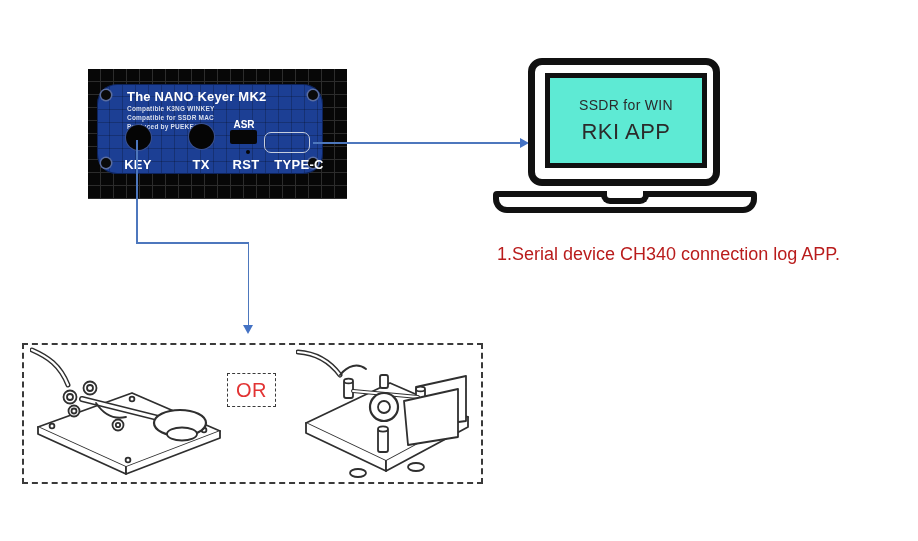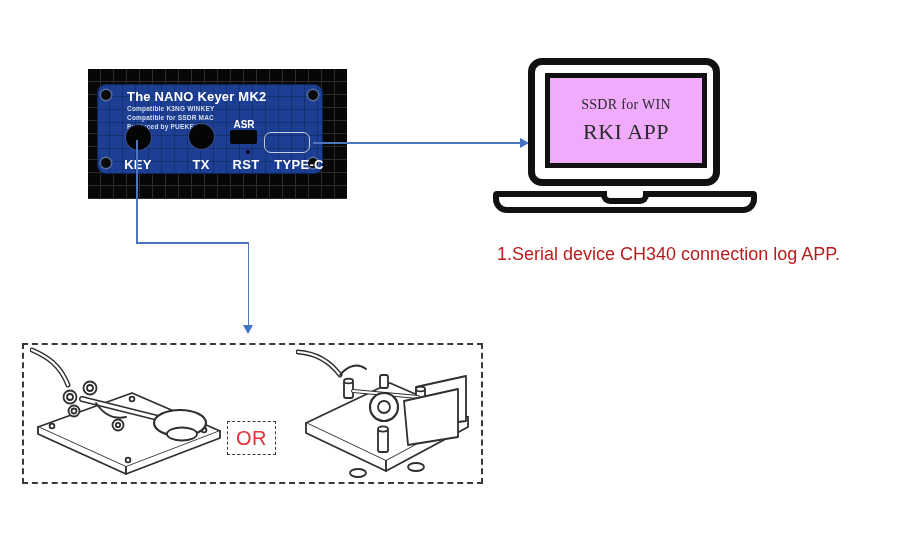--- a/index.html
+++ b/index.html
@@ -9,21 +9,21 @@
   }
   
   .photo{
     position:absolute;left:88px;top:69px;width:259px;height:130px;background:#070707;
     background-image:
       repeating-linear-gradient(to right, transparent 0 12px, #2c2c2c 12px 13px),
       repeating-linear-gradient(to bottom, transparent 0 12px, #2c2c2c 12px 13px);
   }
   .panel{
     position:absolute;left:9px;top:15px;width:226px;height:90px;
-    background:#1c3f94;border-radius:9px;
+    background:#1c3f94;border-radius:20px;
     background-image:
       repeating-linear-gradient(to right, transparent 0 12px, rgba(0,0,0,0.22) 12px 13px),
       repeating-linear-gradient(to bottom, transparent 0 12px, rgba(0,0,0,0.22) 12px 13px);
     box-shadow:0 0 0 1px #0d235c inset;
     text-align:right;
   }
   .panel-title{position:absolute;left:30px;top:5px;font-size:13px;font-weight:bold;color:#ffffff;letter-spacing:.2px;white-space:nowrap;}
   .panel-sub{position:absolute;left:30px;font-size:6.5px;font-weight:bold;color:#d9dfee;white-space:nowrap;letter-spacing:.2px;}
   .screw{position:absolute;width:10px;height:10px;border-radius:50%;background:#0a0a0a;box-shadow:0 0 0 1.5px #5a6da0;}
   .jack{position:absolute;width:25px;height:25px;border-radius:50%;background:#050505;box-shadow:0 0 0 1px #39508f;}
@@ -31,33 +31,33 @@
   .asr-label{position:absolute;transform:translateX(-50%);font-size:10px;font-weight:bold;color:#ffffff;white-space:nowrap;}
   .switch{position:absolute;left:133px;top:46px;width:27px;height:14px;background:#060606;border-radius:2px;}
   .rst-dot{position:absolute;left:149px;top:66px;width:4px;height:4px;border-radius:50%;background:#060606;}
   .typec-port{position:absolute;left:167px;top:48px;width:44px;height:19px;border:1.5px solid #c6cede;border-radius:7px;background:transparent;}
   
   .line{position:absolute;background:#4d77bd;}
   .arrow-right{position:absolute;width:0;height:0;border-top:5px solid transparent;border-bottom:5px solid transparent;border-left:9px solid #4472C4;}
   .arrow-down{position:absolute;width:0;height:0;border-left:5px solid transparent;border-right:5px solid transparent;border-top:9px solid #4472C4;}
   
   .laptop-lid{position:absolute;left:528px;top:58px;width:178px;height:114px;border:7px solid #111111;border-radius:14px;background:#ffffff;}
-  .laptop-screen{position:absolute;left:545px;top:73px;width:152px;height:85px;border:5px solid #111111;background:#f0abfc;
-    display:flex;flex-direction:column;align-items:center;justify-content:center;gap:6px;font-family:Liberation Serif, serif;}
+  .laptop-screen{position:absolute;left:545px;top:73px;width:152px;height:85px;border:5px solid #111111;background:#5eead4;
+    display:flex;flex-direction:column;align-items:center;justify-content:center;gap:6px;}
   .screen-line1{font-size:14px;color:#2b2b2b;letter-spacing:.3px;}
   .screen-line2{font-size:22px;color:#2b2b2b;letter-spacing:.5px;}
   .laptop-base{position:absolute;left:493px;top:191px;width:252px;height:10px;border:6px solid #111111;border-radius:4px 4px 14px 14px;background:#ffffff;}
   .laptop-notch{position:absolute;left:601px;top:191px;width:36px;height:7px;background:#ffffff;border:6px solid #111111;border-top:none;border-radius:0 0 9px 9px;}
   
   .notes{position:absolute;left:497px;top:243px;width:412px;font-size:18px;line-height:22px;color:#b91c1c;}
   .misspelled{text-decoration:underline wavy #e02b2b 1px;text-underline-offset:3px;}
   
   .keys-box{position:absolute;left:22px;top:343px;width:457px;height:137px;border:2px dashed #3a3a3a;background:#ffffff;}
   .or-box{position:absolute;left:203px;top:28px;width:47px;height:32px;border:1.5px dashed #3a3a3a;
-    display:flex;align-items:center;justify-content:center;margin-top:48px;}
+    display:flex;align-items:center;justify-content:center;}
   .or-text{font-size:20px;color:#e23333;letter-spacing:.5px;}
   .key-art{position:absolute;}
 </style>
 </head>
 <body>
 
 <div id="stage">
 
   <div class="photo">
     <div class="panel">

